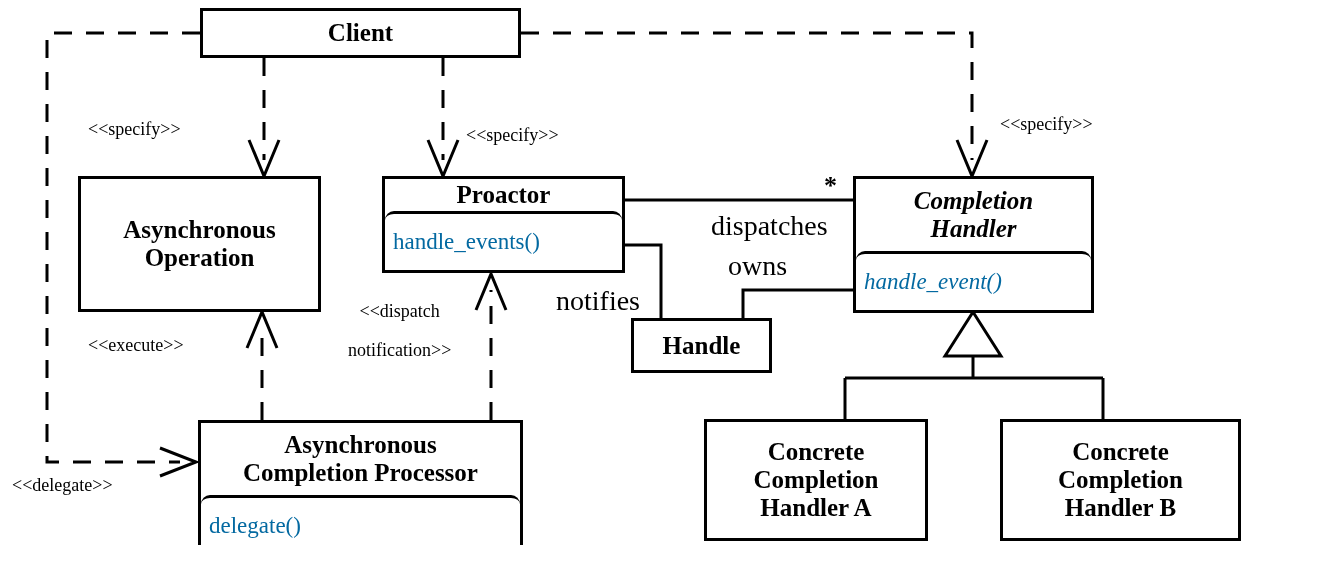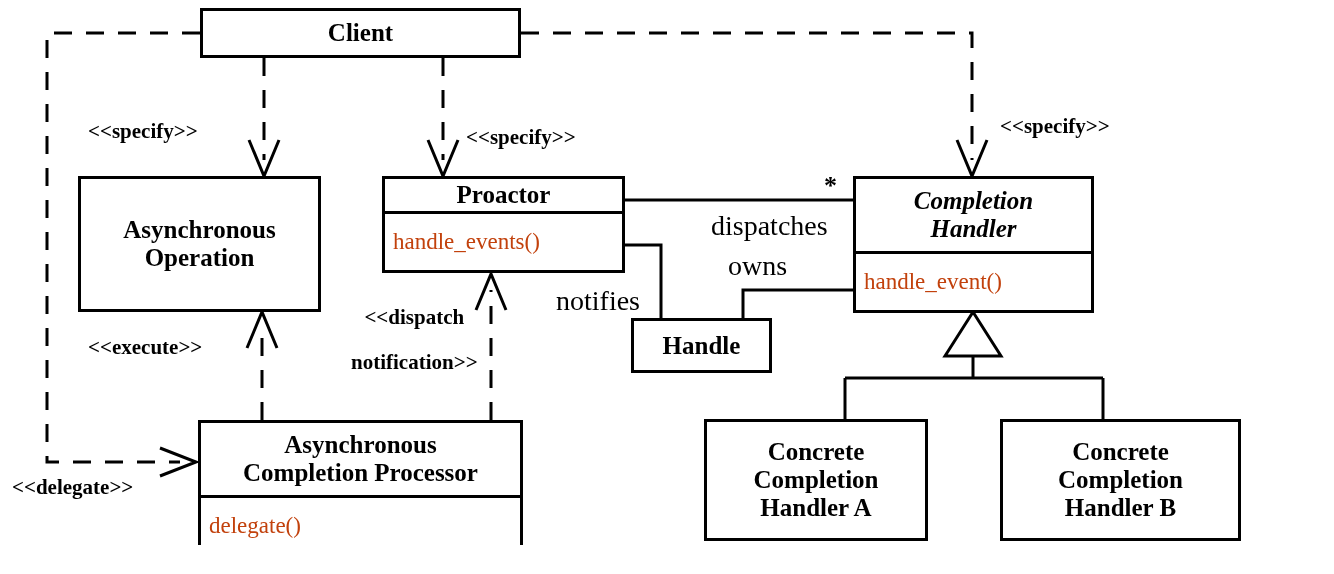--- a/index.html
+++ b/index.html
@@ -45,38 +45,40 @@
     color: #000000;
   }
   .uml-compartment-ops {
     border-top: 3px solid #000000;
     display: flex;
     align-items: center;
     justify-content: flex-start;
     text-align: left;
     font-size: 23px;
     padding: 4px 8px;
-    color: #c2410c;
+    color: #0369a1;
+    border-radius: 9px;
   }
   .abstract-name {
     font-style: italic;
   }
   .abstract-op {
+    font-style: italic;
   }
 
   
   .label {
     position: absolute;
     color: #000000;
     white-space: pre;
     line-height: 1.08;
   }
   .label-stereo {
-    font-size: 21px;
-    font-weight: bold;
+    font-size: 18px;
+    font-weight: normal;
   }
   .label-assoc {
     font-size: 28px;
     font-weight: normal;
   }
   .label-mult {
     font-size: 26px;
     font-weight: bold;
   }
   .label-center {

